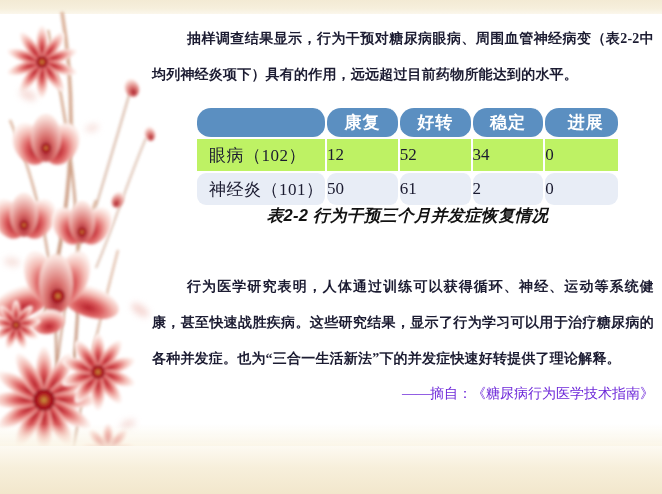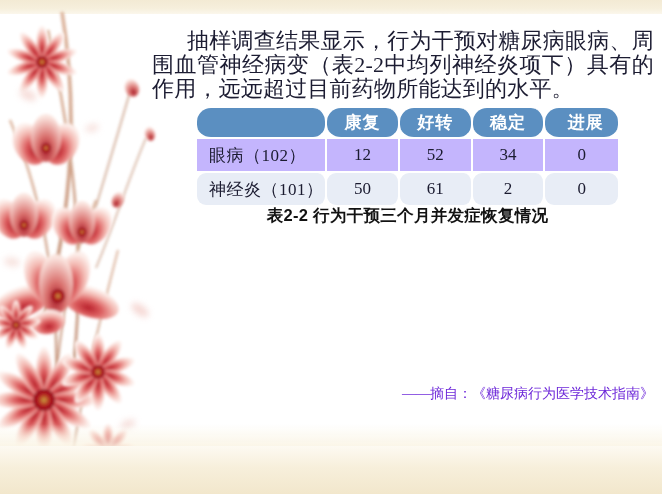--- a/index.html
+++ b/index.html
@@ -55,26 +55,27 @@
   
   .content {
     position: absolute;
     left: 0; top: 0;
     width: 662px; height: 494px;
   }
 
   .para {
     position: absolute;
     color: #1c1c32;
-    font-size: 22px;
-    line-height: 24px;
+    font-size: 14px;
+    line-height: 36px;
     letter-spacing: 0.2px;
     text-align: justify;
     text-justify: inter-ideograph;
     white-space: pre-wrap;
+    font-weight: bold;
   }
 
   .para-1 {
     left: 152px;
     top: 7px;
     width: 502px;
     text-indent: 35px;
   }
 
   .para-2 {
@@ -135,50 +136,50 @@
     letter-spacing: 1px;
     border-radius: 14px;
   }
   table.data thead th:last-child { border-right: none; padding-left: 8px; }
   table.data thead th.corner {
     background: #5b8fc1;
   }
 
   table.data tbody td {
     height: 32px;
-    text-align: center;
     color: #1b1b30;
     font-size: 17px;
     padding: 0;
     border-right: 2px solid #ffffff;
     border-bottom: 2px solid #ffffff;
   }
   table.data tbody td:last-child { border-right: none; }
   table.data tbody tr:last-child td { border-bottom: none; border-radius: 9px; }
 
-  table.data tbody tr.r0 td { background: #c4b5fd; }
+  table.data tbody tr.r0 td { background: #bef264; }
   table.data tbody tr.r1 td { background: #e8edf6; }
 
   table.data tbody td.rowhead {
     text-align: left;
     padding-left: 12px;
     letter-spacing: 0.5px;
   }
 
   .table-caption {
     position: absolute;
     left: 197px;
     top: 205px;
     width: 421px;
     text-align: center;
     font-weight: bold;
     font-size: 16.5px;
     color: #121212;
     letter-spacing: 0.3px;
     font-family: "Liberation Sans", "DejaVu Sans", sans-serif;
+    font-style: italic;
   }
 </style>
 </head>
 <body>
 
 <div class="slide">
 
   <div class="band-top"></div>
 
   <div class="floral">
@@ -385,20 +386,21 @@
             <td>61</td>
             <td>2</td>
             <td>0</td>
           </tr>
         </tbody>
       </table>
     </div>
 
     <div class="table-caption">表2-2  行为干预三个月并发症恢复情况</div>
 
+    <p class="para para-2">行为医学研究表明，人体通过训练可以获得循环、神经、运动等系统健康，甚至快速战胜疾病。这些研究结果，显示了行为学习可以用于治疗糖尿病的各种并发症。也为“三合一生活新法”下的并发症快速好转提供了理论解释。</p>
 
     <div class="attribution">——摘自：《糖尿病行为医学技术指南》</div>
 
     <div class="note">注：行为学习技术不是降血糖技术，因此可用于非糖尿病患者。</div>
   </div>
 
   <div class="band-bottom-fade"></div>
   <div class="band-bottom"></div>
 </div>
 

